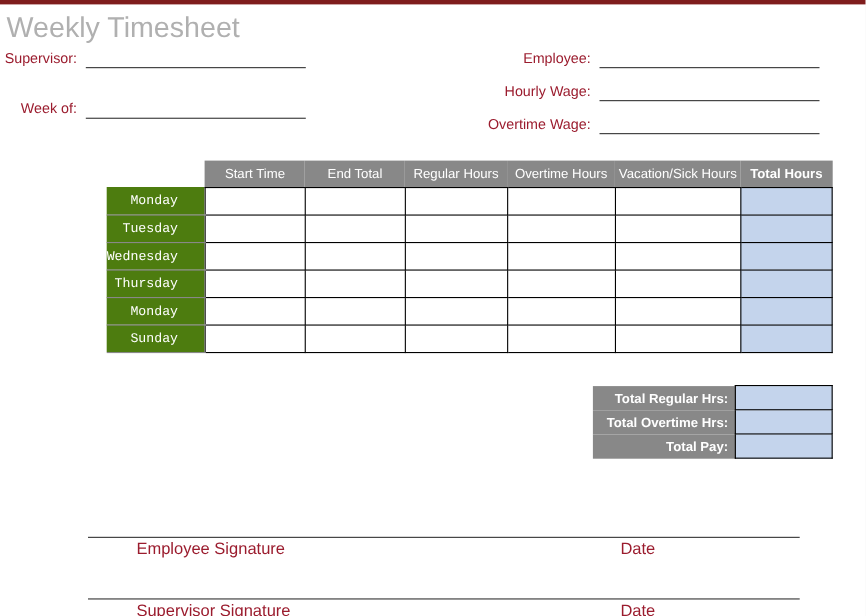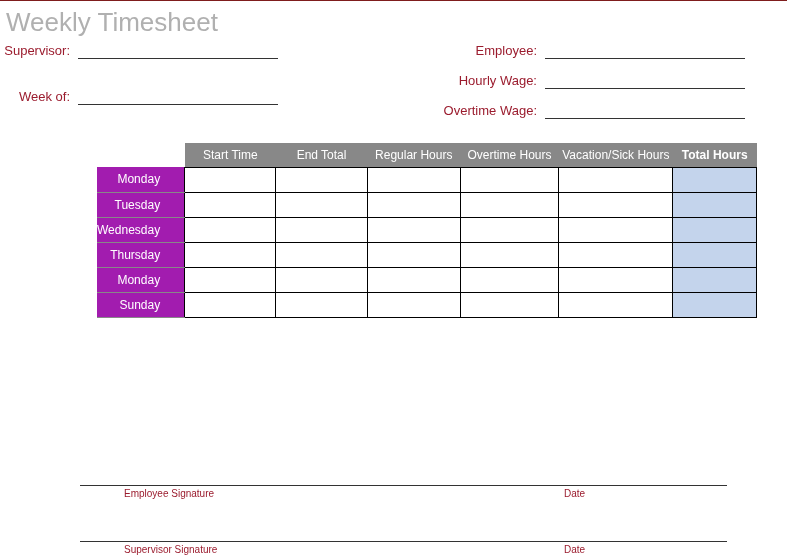--- a/index.html
+++ b/index.html
@@ -8,21 +8,21 @@
     background: #f5f5f5;
     width: 787px;
     height: 560px;
     overflow: hidden;
   }
   .page {
     background: #fff;
     width: 100%;
     height: 100%;
     position: relative;
-    border-top: 1px solid #7f1d1d;
+    border-top: 4px solid #7f1d1d;
   }
   .title {
     font-size: 26px;
     color: #b0b0b0;
     font-weight: normal;
     padding: 6px 0 0 6px;
   }
   .header-fields {
     position: absolute;
     top: 40px;
@@ -77,27 +77,28 @@
     text-align: center;
   }
   .timesheet thead th.corner {
     background: #fff;
   }
   .timesheet thead th.total-col {
     background: #888;
     font-weight: bold;
   }
   .timesheet tbody td.day-label {
-    background: #a21caf;
+    background: #4d7c0f;
     color: #fff;
     text-align: right;
     padding-right: 24px;
     width: 78px;
     height: 25px;
     border-bottom: 1px solid #888;
+    font-family: Liberation Mono, monospace;
   }
   .timesheet tbody td.cell {
     border: 1px solid #000;
     background: #fff;
     height: 25px;
   }
   .timesheet tbody td.total-cell {
     border: 1px solid #000;
     background: #c4d4ec;
   }
@@ -130,21 +131,21 @@
     position: absolute;
     left: 80px;
     right: 60px;
   }
   .sig-line {
     border-top: 1px solid #333;
     height: 1px;
   }
   .sig-labels {
     display: flex;
-    font-size: 10px;
+    font-size: 15px;
     color: #9b1c2e;
     margin-top: 2px;
     padding-left: 44px;
   }
   .sig-labels span:first-child { flex: 0 0 440px; }
 </style>
 </head>
 <body>
 
 <div class="page">
@@ -249,20 +250,36 @@
           <td class="cell"></td>
           <td class="cell"></td>
           <td class="cell"></td>
           <td class="cell"></td>
           <td class="cell"></td>
           <td class="total-cell"></td>
         </tr>
       </tbody>
   </table>
 
+  <table class="totals">
+    <tbody>
+        <tr>
+      <td class="tot-label">Total Regular Hrs:</td>
+      <td class="tot-val"></td>
+    </tr>
+    <tr>
+      <td class="tot-label">Total Overtime Hrs:</td>
+      <td class="tot-val"></td>
+    </tr>
+    <tr>
+      <td class="tot-label">Total Pay:</td>
+      <td class="tot-val"></td>
+    </tr>
+  </tbody>
+    </table>
 
   <div class="sig-block" style="top:484px;">
     <div class="sig-line"></div>
     <div class="sig-labels">
       <span>Employee Signature</span>
       <span>Date</span>
     </div>
   </div>
 
   <div class="sig-block" style="top:540px;">

